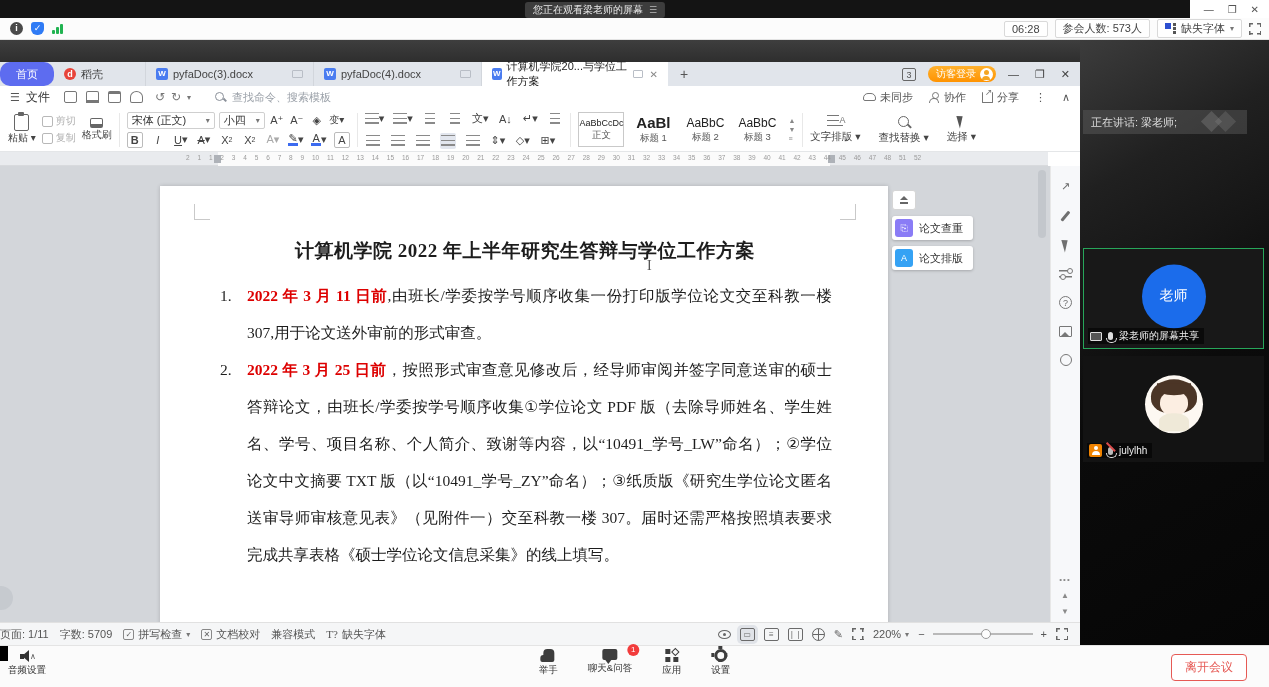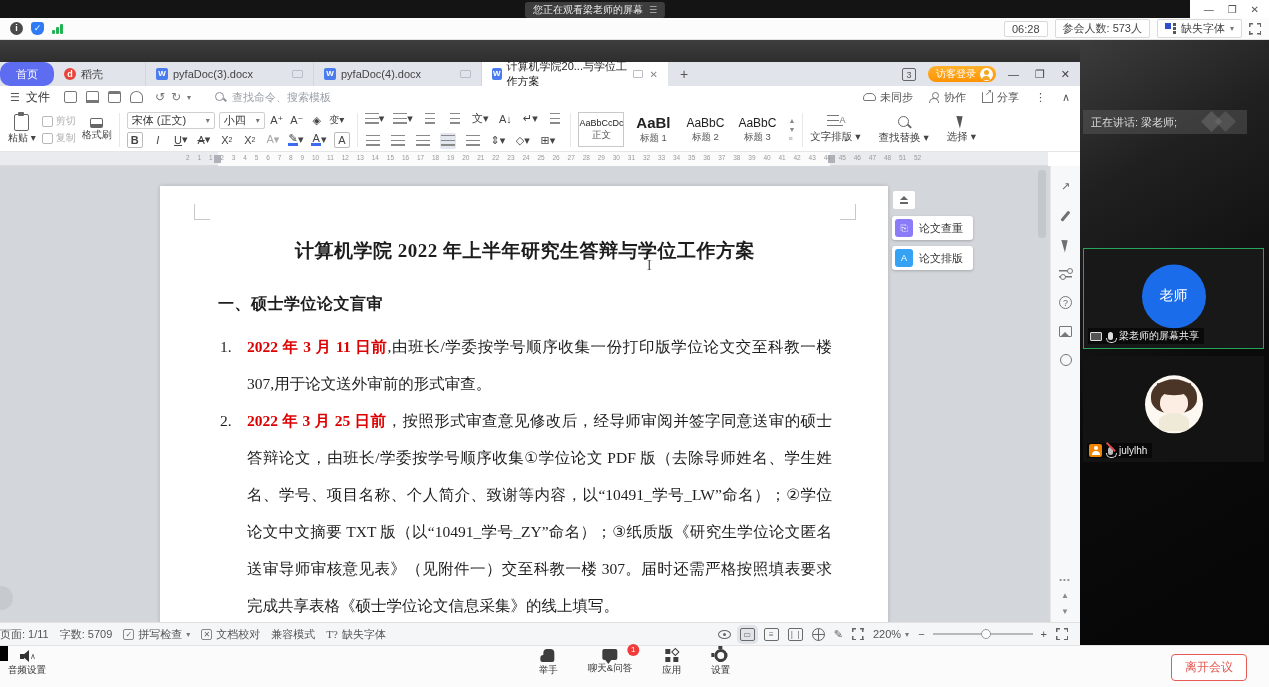--- a/index.html
+++ b/index.html
@@ -562,21 +562,20 @@
           </div>
       </div>
 
       <div class="doc-area">
         <div class="page">
           <div class="crop tl"></div>
           <div class="crop tr"></div>
           <div class="ibeam">I</div>
           <div class="doc-body">
             <div class="doc-title">计算机学院 2022 年上半年研究生答辩与学位工作方案</div>
-            <div class="doc-heading">一、硕士学位论文盲审</div>
             <ol class="doc-list">
               <li>
                 <span class="num">1.</span><span class="seg-red">2022 年 3 月 11 日前</span><span>,由班长/学委按学号顺序收集一份打印版学位论文交至科教一楼 307,用于论文送外审前的形式审查。</span>
               </li>
               <li>
                 <span class="num">2.</span><span class="seg-red">2022 年 3 月 25 日前</span><span>，按照形式审查意见修改后，经导师审阅并签字同意送审的硕士答辩论文，由班长/学委按学号顺序收集①学位论文 PDF 版（去除导师姓名、学生姓名、学号、项目名称、个人简介、致谢等内容，以“10491_学号_LW”命名）；②学位论文中文摘要 TXT 版（以“10491_学号_ZY”命名）；③纸质版《研究生学位论文匿名送审导师审核意见表》（见</span><span class="seg-bold">附件一</span><span>）交至科教一楼 307。届时还需严格按照填表要求完成共享表格《硕士学位论文信息采集》的线上填写。</span>
               </li>
 
             </ol>
           </div>

